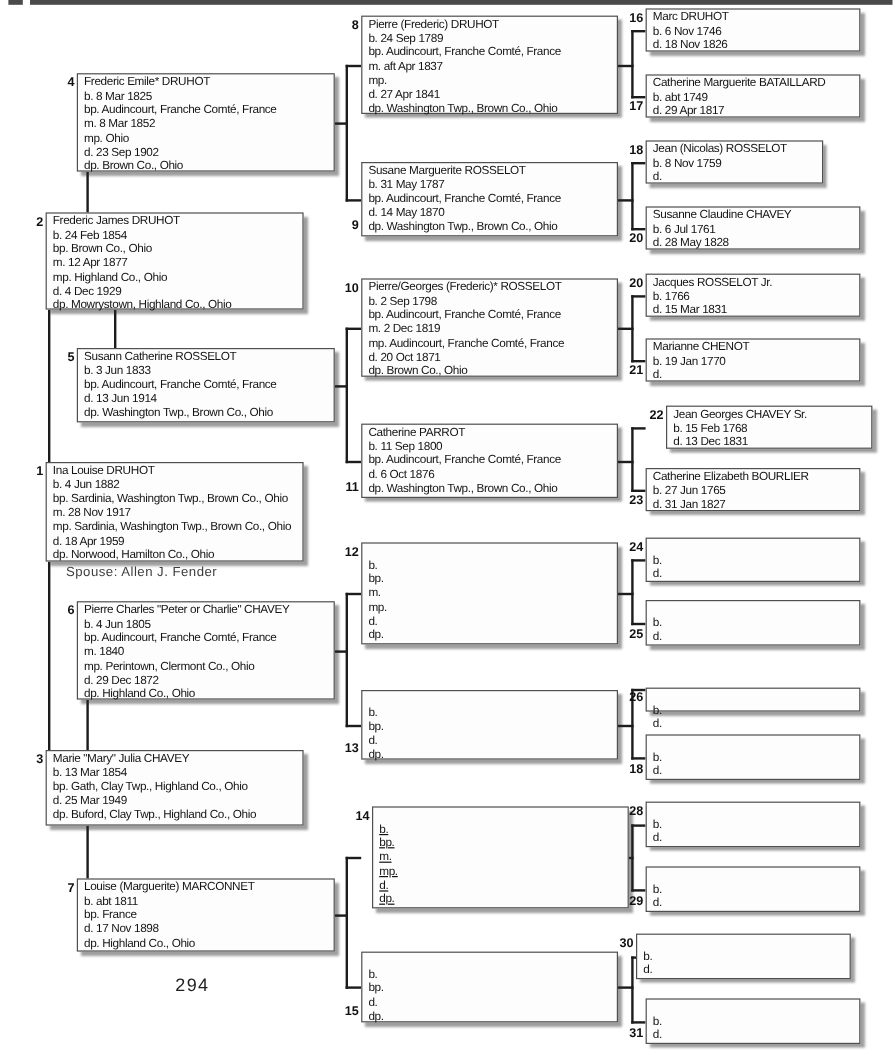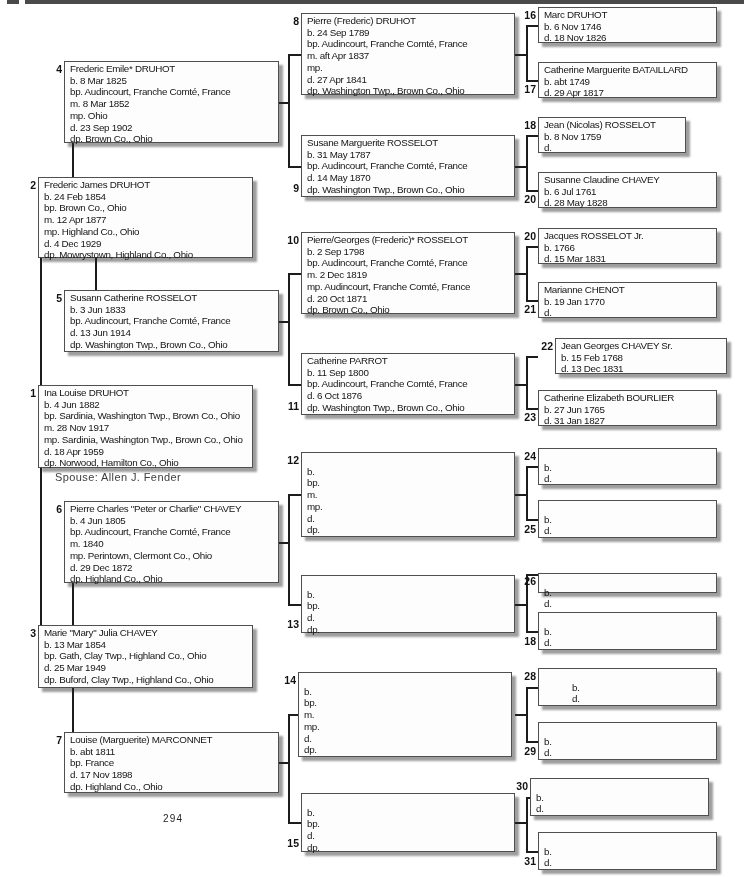--- a/index.html
+++ b/index.html
@@ -23,21 +23,21 @@
   }
   .pnum.top { top:2px; }
   .pnum.bottom { bottom:2px; }
   .pline {
     font-size:9.8px; line-height:11.7px; letter-spacing:-0.3px;
     color:#141414; padding-left:5px; white-space:nowrap;
   }
   .pname { min-height:11.7px; }
   .cline { position:absolute; background:#1c1c1c; }
   .spouse { position:absolute; left:55px; top:471px; font-size:11px; color:#3d3d3d; letter-spacing:0.4px; }
-  .pageno { position:absolute; left:146px; top:813px; font-size:10px; color:#1f1f1f; letter-spacing:1.2px;margin-left:17px; }
+  .pageno { position:absolute; left:146px; top:813px; font-size:15px; color:#1f1f1f; letter-spacing:1.2px; }
 </style>
 </head>
 <body>
 
 <div class="page">
   <div class="topbar" style="left:7px;top:0;width:12px;height:3.5px;"></div>
   <div class="topbar" style="left:25px;top:0;width:719px;height:4px;"></div>
 
   <div id="chart">
       <div class="cline" style="left: 72px; top: 143px; width: 1.6px; height: 35px;"></div>
@@ -205,21 +205,21 @@
         <div class="pline">dp.</div>
       </div>
       <div class="pbox" style="left: 301px; top: 575px; width: 214px; height: 58px;">
         <div class="pnum bottom">13</div>
         <div class="pline pname"></div>
         <div class="pline">b.</div>
         <div class="pline">bp.</div>
         <div class="pline">d.</div>
         <div class="pline">dp.</div>
       </div>
-      <div class="pbox" style="left: 298px; top: 672px; width: 214px; height: 85px;">
+      <div class="pbox" style="left: 310px; top: 672px; width: 214px; height: 85px; text-decoration: underline;">
         <div class="pnum top">14</div>
         <div class="pline pname"></div>
         <div class="pline">b.</div>
         <div class="pline">bp.</div>
         <div class="pline">m.</div>
         <div class="pline">mp.</div>
         <div class="pline">d.</div>
         <div class="pline">dp.</div>
       </div>
       <div class="pbox" style="left: 301px; top: 793px; width: 214px; height: 59px;">
@@ -295,21 +295,21 @@
         <div class="pline pname"></div>
         <div class="pline">b.</div>
         <div class="pline">d.</div>
       </div>
       <div class="pbox" style="left: 538px; top: 612px; width: 179px; height: 38px;">
         <div class="pnum bottom">18</div>
         <div class="pline pname"></div>
         <div class="pline">b.</div>
         <div class="pline">d.</div>
       </div>
-      <div class="pbox" style="left: 538px; top: 668px; width: 179px; height: 38px; padding-left: 28px;">
+      <div class="pbox" style="left: 538px; top: 668px; width: 179px; height: 38px;">
         <div class="pnum top">28</div>
         <div class="pline pname"></div>
         <div class="pline">b.</div>
         <div class="pline">d.</div>
       </div>
       <div class="pbox" style="left: 538px; top: 722px; width: 179px; height: 38px;">
         <div class="pnum bottom">29</div>
         <div class="pline pname"></div>
         <div class="pline">b.</div>
         <div class="pline">d.</div>

